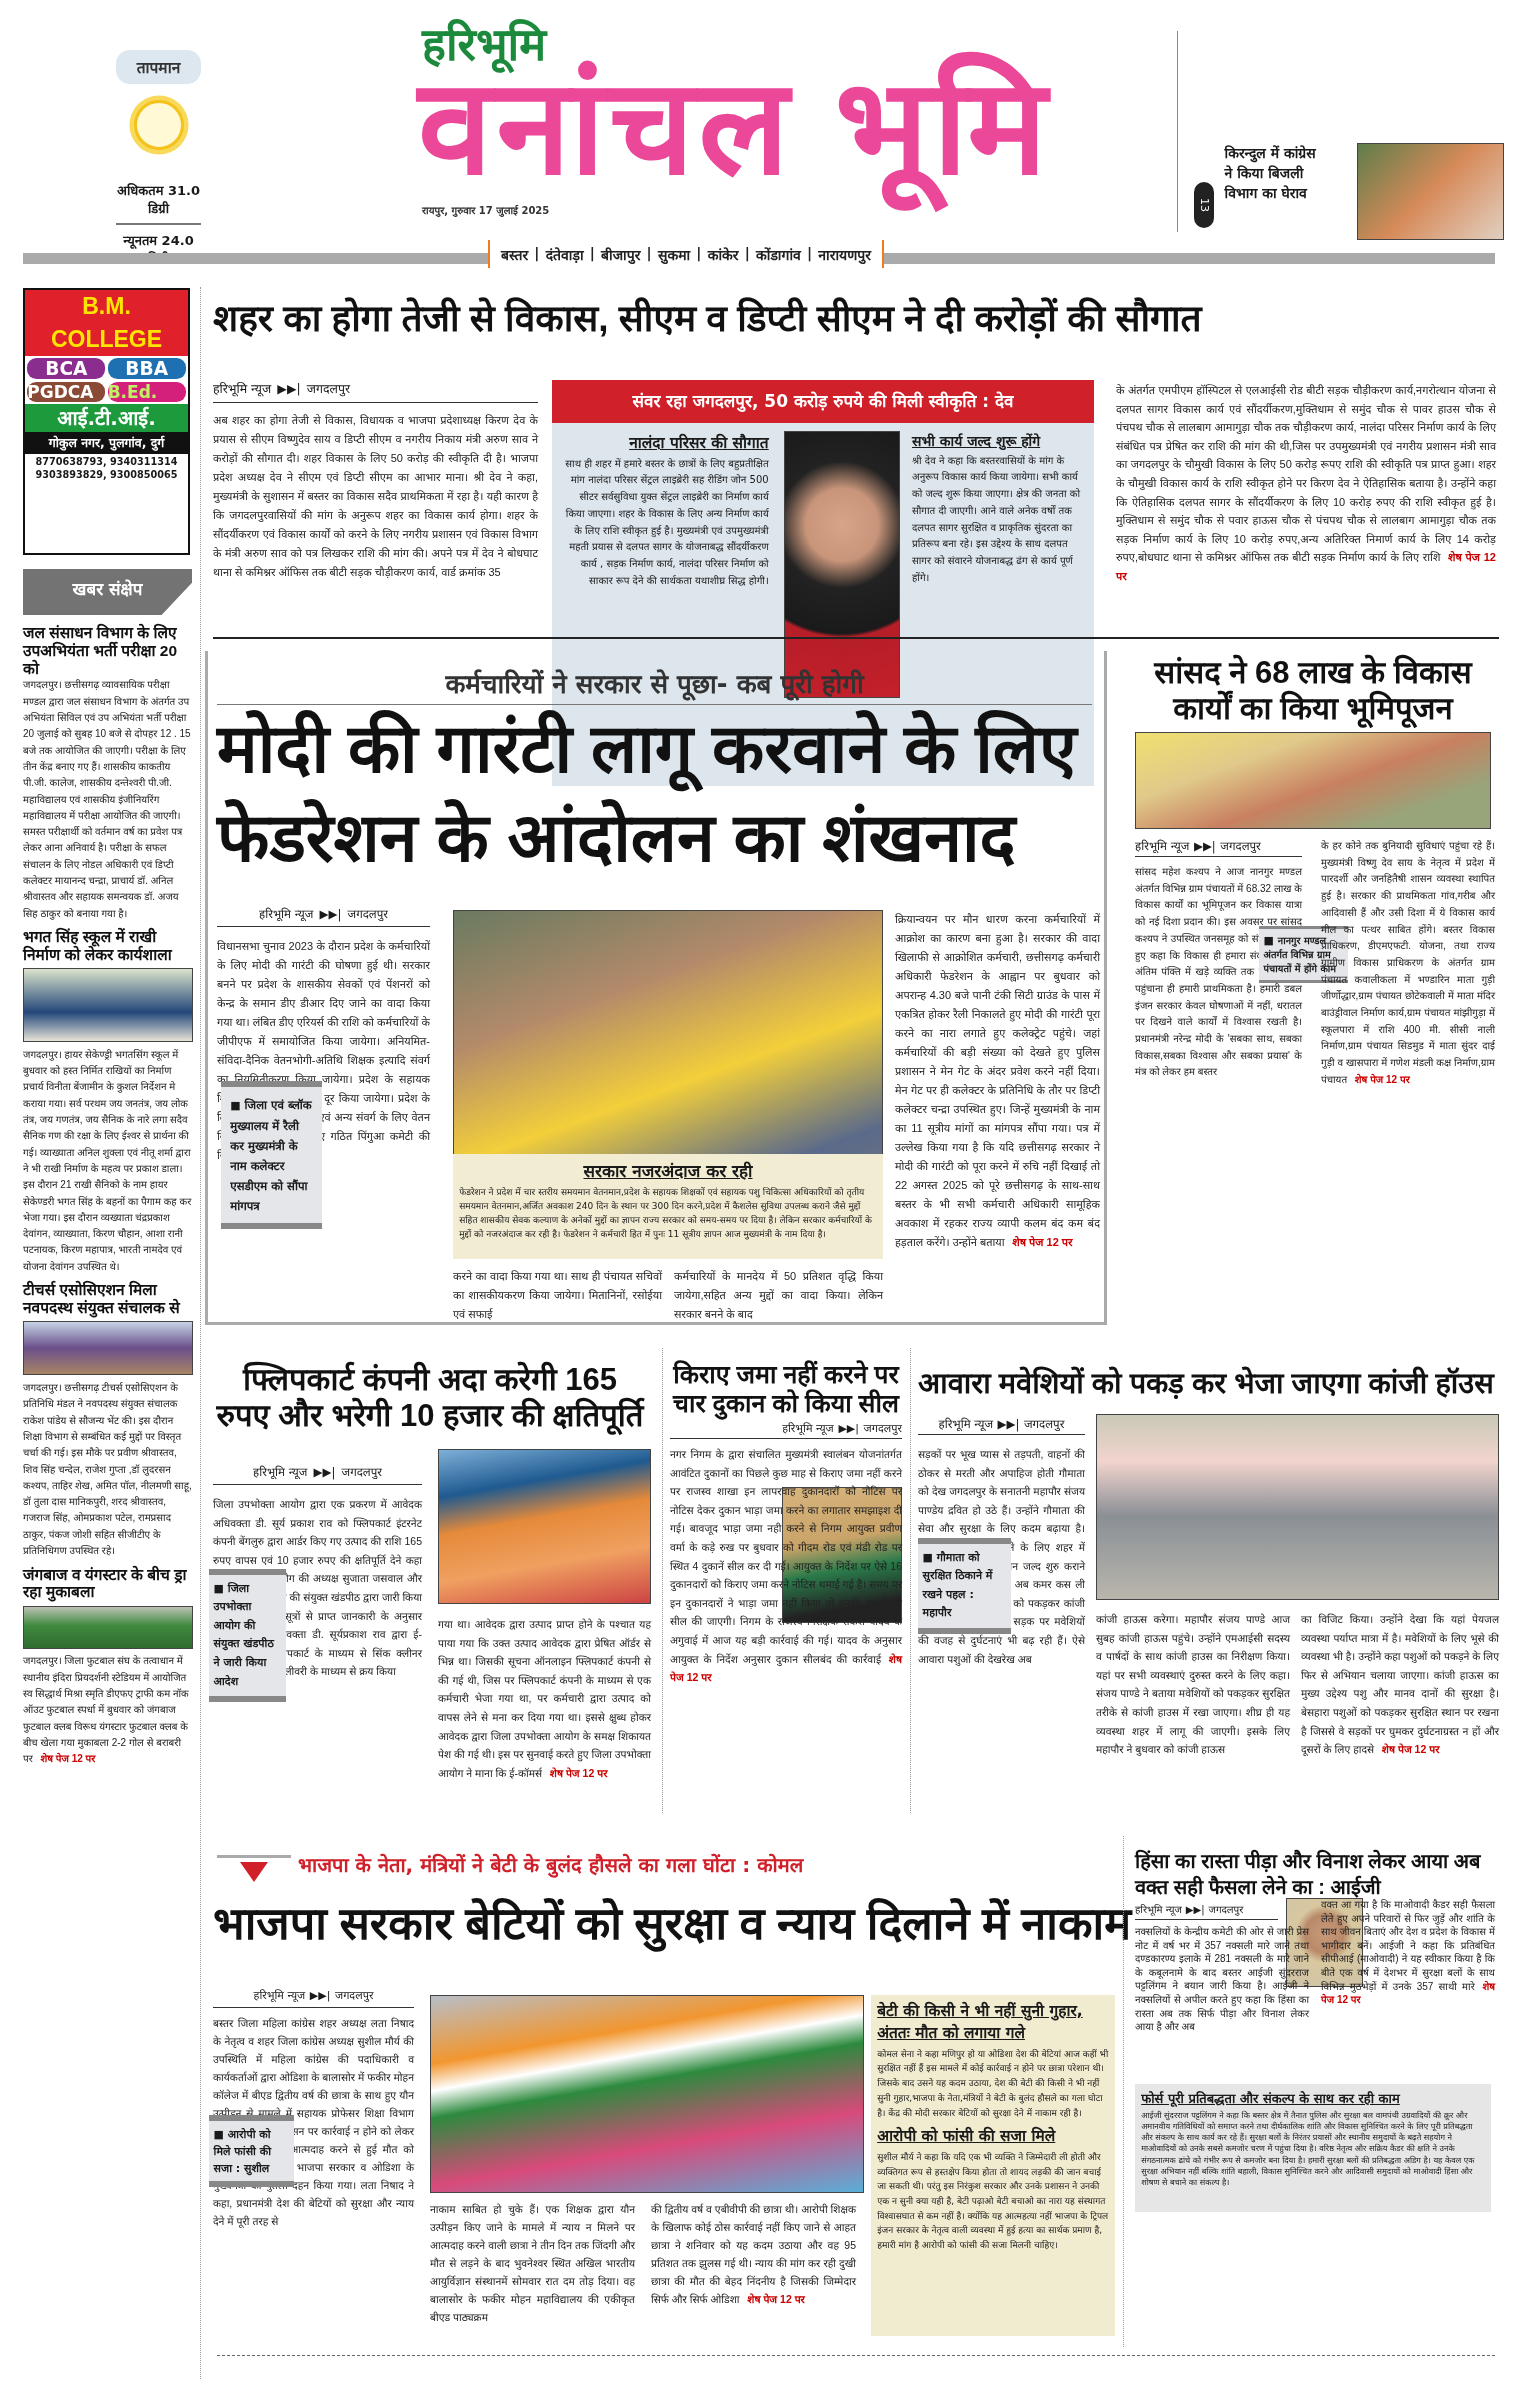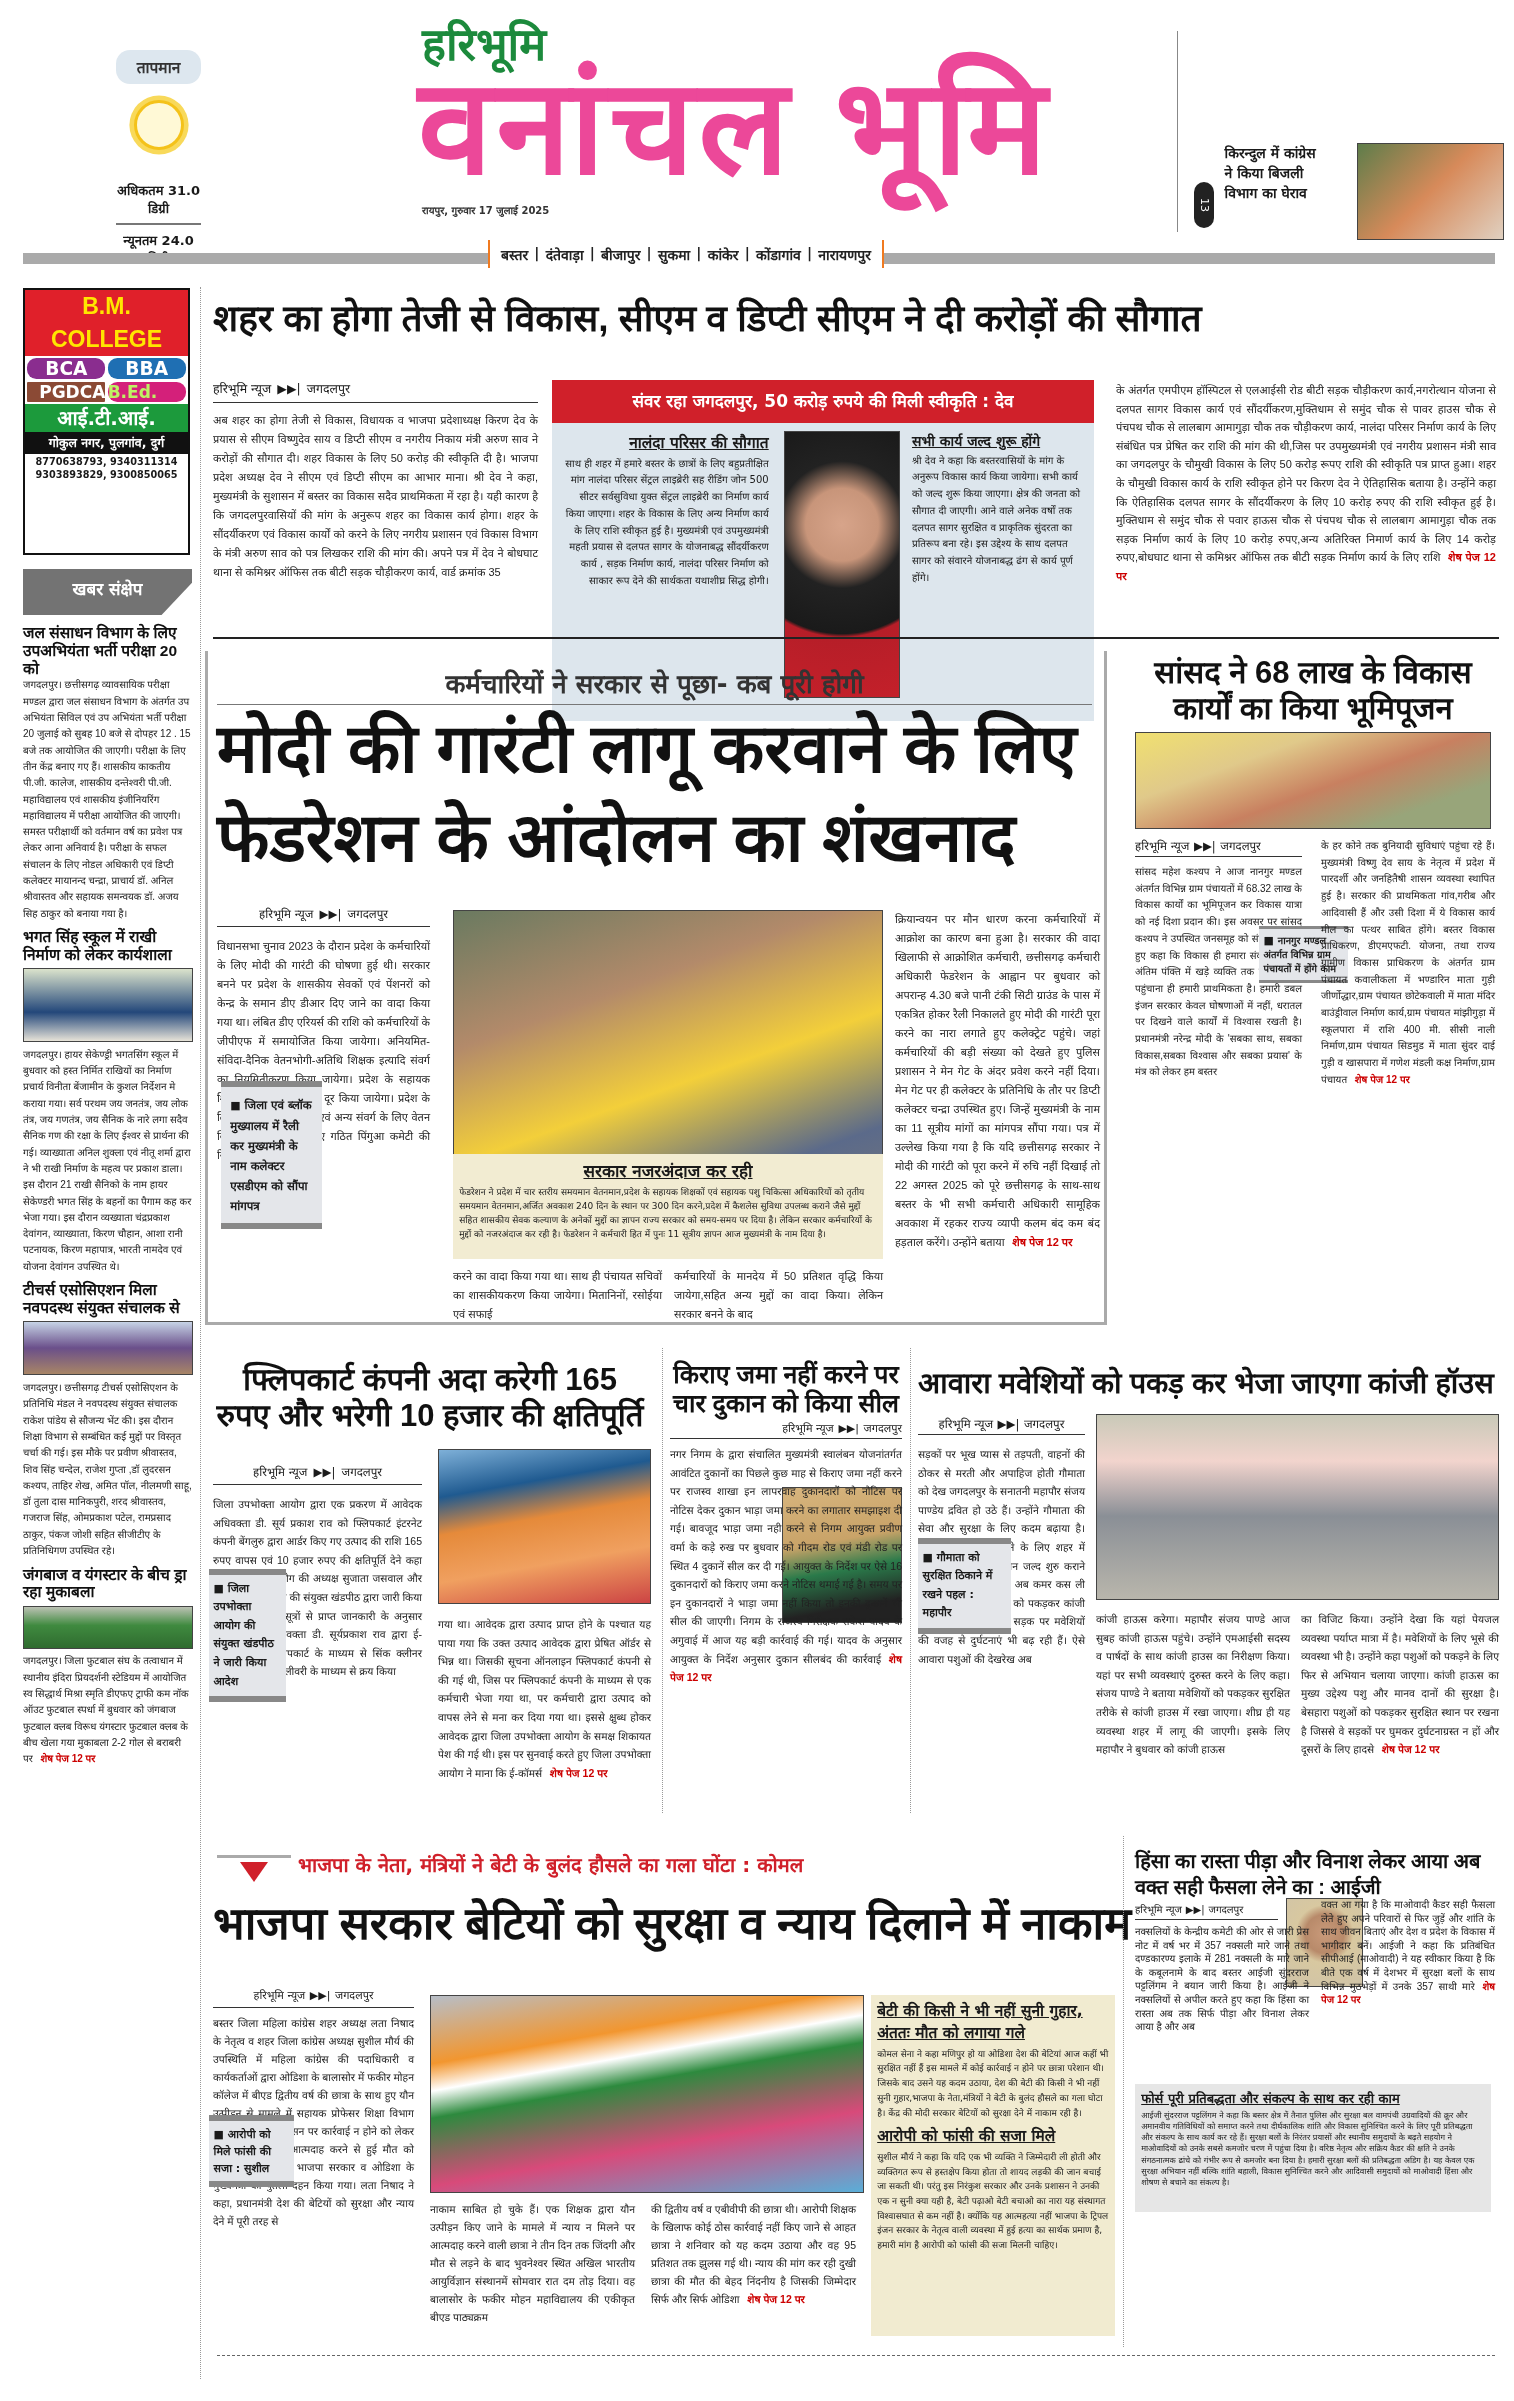--- a/index.html
+++ b/index.html
@@ -53,21 +53,21 @@
   <span>कोंडागांव</span>
     <span>|</span>
   <span>नारायणपुर</span>
 </div>
 
 <div class="abs" style="left:23px;top:288px;width:167px;height:267px;border:2.3px solid #111;background:#fff">
   <div style="background:#e0202a;color:#ffe600;font-family:'Liberation Sans',sans-serif;font-weight:bold;font-size:23px;text-align:center;line-height:33px">B.M. COLLEGE</div>
   <div style="display:grid;grid-template-columns:1fr 1fr;gap:2.3px;padding:2.3px">
     <div style="background:#8a2d8f;color:#fff;font-weight:bold;font-size:18.6px;text-align:center;border-radius:9.3px">BCA</div>
     <div style="background:#1f6fb3;color:#fff;font-weight:bold;font-size:18.6px;text-align:center;border-radius:9.3px">BBA</div>
-    <div style="background:#8b4a35;color:#fff;font-weight:bold;font-size:17px;text-align:right;border-radius:1px">PGDCA</div>
+    <div style="background:#8b4a35;color:#fff;font-weight:bold;font-size:17px;text-align:left;border-radius:9px">PGDCA</div>
     <div style="background:#d4207a;color:#bef264;font-weight:bold;font-size:17px;border-radius:9.3px">B.Ed.</div>
   </div>
   <div style="background:#1c9a3c;color:#fff;font-weight:bold;font-size:20px;text-align:center;line-height:28px">आई.टी.आई.</div>
   <div style="background:#111;color:#fff;font-weight:bold;font-size:12.4px;text-align:center;line-height:22px">गोकुल नगर, पुलगांव, दुर्ग</div>
   <div style="font-weight:bold;font-size:9.7px;text-align:center;line-height:13px;padding:1.5px">8770638793, 9340311314 9303893829, 9300850065</div>
 </div>
 
 <div class="abs" style="left:23px;top:569px;width:169px;height:46px;background:#737373;color:#fff;font-size:17px;font-weight:bold;text-align:center;line-height:40px;clip-path:polygon(0 0,100% 0,100% 30%,82% 100%,0 100%)">खबर संक्षेप</div>
 
 <div class="abs" style="left:23px;top:624px;width:170px">
@@ -85,21 +85,21 @@
 </div>
 
 <div class="vline" style="left:200px;top:287px;height:2092px"></div>
 
 <div class="abs hl" style="left:213px;top:298px;width:1294px;font-size:37px;font-weight:bold;white-space:nowrap">शहर का होगा तेजी से विकास, सीएम व डिप्टी सीएम ने दी करोड़ों की सौगात</div>
 <div class="abs" style="left:213px;top:380px;width:325px;font-size:12.4px;border-bottom:1.5px solid #333;padding-bottom:4.6px">
   <span>हरिभूमि न्यूज</span><span style="margin:0 6.2px">▶▶|</span><span>जगदलपुर</span>
 </div>
 <div class="abs body-text" style="left:213px;top:411px;width:325px;font-size:11px;line-height:19px">अब शहर का होगा तेजी से विकास, विधायक व भाजपा प्रदेशाध्यक्ष किरण देव के प्रयास से सीएम विष्णुदेव साय व डिप्टी सीएम व नगरीय निकाय मंत्री अरुण साव ने करोड़ों की सौगात दी। शहर विकास के लिए 50 करोड़ की स्वीकृति दी है। भाजपा प्रदेश अध्यक्ष देव ने सीएम एवं डिप्टी सीएम का आभार माना। श्री देव ने कहा, मुख्यमंत्री के सुशासन में बस्तर का विकास सदैव प्राथमिकता में रहा है। यही कारण है कि जगदलपुरवासियों की मांग के अनुरूप शहर का विकास कार्य होगा। शहर के सौंदर्यीकरण एवं विकास कार्यों को करने के लिए नगरीय प्रशासन एवं विकास विभाग के मंत्री अरुण साव को पत्र लिखकर राशि की मांग की। अपने पत्र में देव ने बोधघाट थाना से कमिश्नर ऑफिस तक बीटी सड़क चौड़ीकरण कार्य, वार्ड क्रमांक 35</div>
 <div class="abs" style="left:552px;top:380px;width:542px;height:43px;background:#d0202a;color:#fff;font-weight:bold;font-size:17px;text-align:center;line-height:43px">संवर रहा जगदलपुर, 50 करोड़ रुपये की मिली स्वीकृति : देव</div>
-<div class="abs" style="left:552px;top:423px;width:542px;height:298px;background:#dde6ed">
+<div class="abs" style="left:552px;top:423px;width:542px;height:363px;background:#dde6ed">
   <div style="position:absolute;left:7.7px;top:7.7px;width:209px">
     <div style="font-weight:bold;font-size:15.5px;text-align:right;text-decoration:underline">नालंदा परिसर की सौगात</div>
     <div style="font-size:10px;line-height:16.7px;text-align:right;margin-top:3.1px">साथ ही शहर में हमारे बस्तर के छात्रों के लिए बहुप्रतीक्षित मांग नालंदा परिसर सेंट्रल लाइब्रेरी सह रीडिंग जोन 500 सीटर सर्वसुविधा युक्त सेंट्रल लाइब्रेरी का निर्माण कार्य किया जाएगा। शहर के विकास के लिए अन्य निर्माण कार्य के लिए राशि स्वीकृत हुई है। मुख्यमंत्री एवं उपमुख्यमंत्री महती प्रयास से दलपत सागर के योजनाबद्ध सौंदर्यीकरण कार्य , सड़क निर्माण कार्य, नालंदा परिसर निर्माण को साकार रूप देने की सार्थकता यथाशीघ्र सिद्ध होगी।</div>
   </div>
   <div class="photo" style="position:absolute;left:232px;top:7.7px;width:116px;height:267px;background:radial-gradient(circle at 50% 35%,#d7a48a 0,#c8957a 20%,#222 35%,#1a1a1a 60%,#b61e28 62%,#c4202a 100%)"></div>
   <div style="position:absolute;left:360px;top:7.7px;width:174px">
     <div style="font-weight:bold;font-size:14px;text-decoration:underline">सभी कार्य जल्द शुरू होंगे</div>
     <div style="font-size:10px;line-height:16.7px;margin-top:3.1px">श्री देव ने कहा कि बस्तरवासियों के मांग के अनुरूप विकास कार्य किया जायेगा। सभी कार्य को जल्द शुरू किया जाएगा। क्षेत्र की जनता को सौगात दी जाएगी। आने वाले अनेक वर्षों तक दलपत सागर सुरक्षित व प्राकृतिक सुंदरता का प्रतिरूप बना रहे। इस उद्देश्य के साथ दलपत सागर को संवारने योजनाबद्ध ढंग से कार्य पूर्ण होंगे।</div>
   </div>
 </div>

